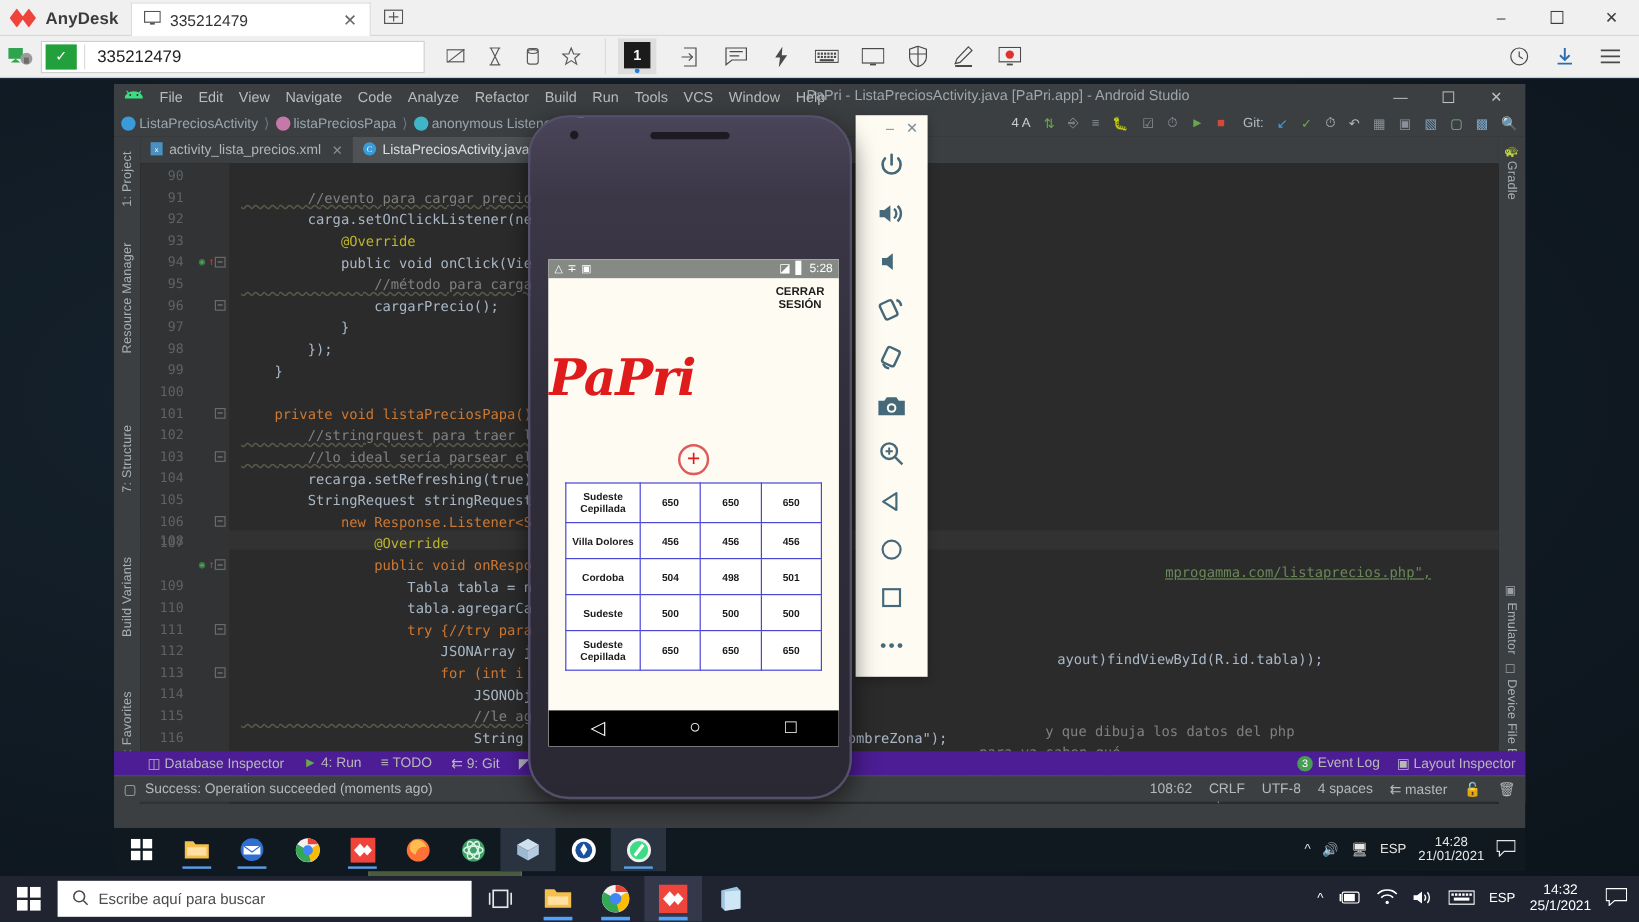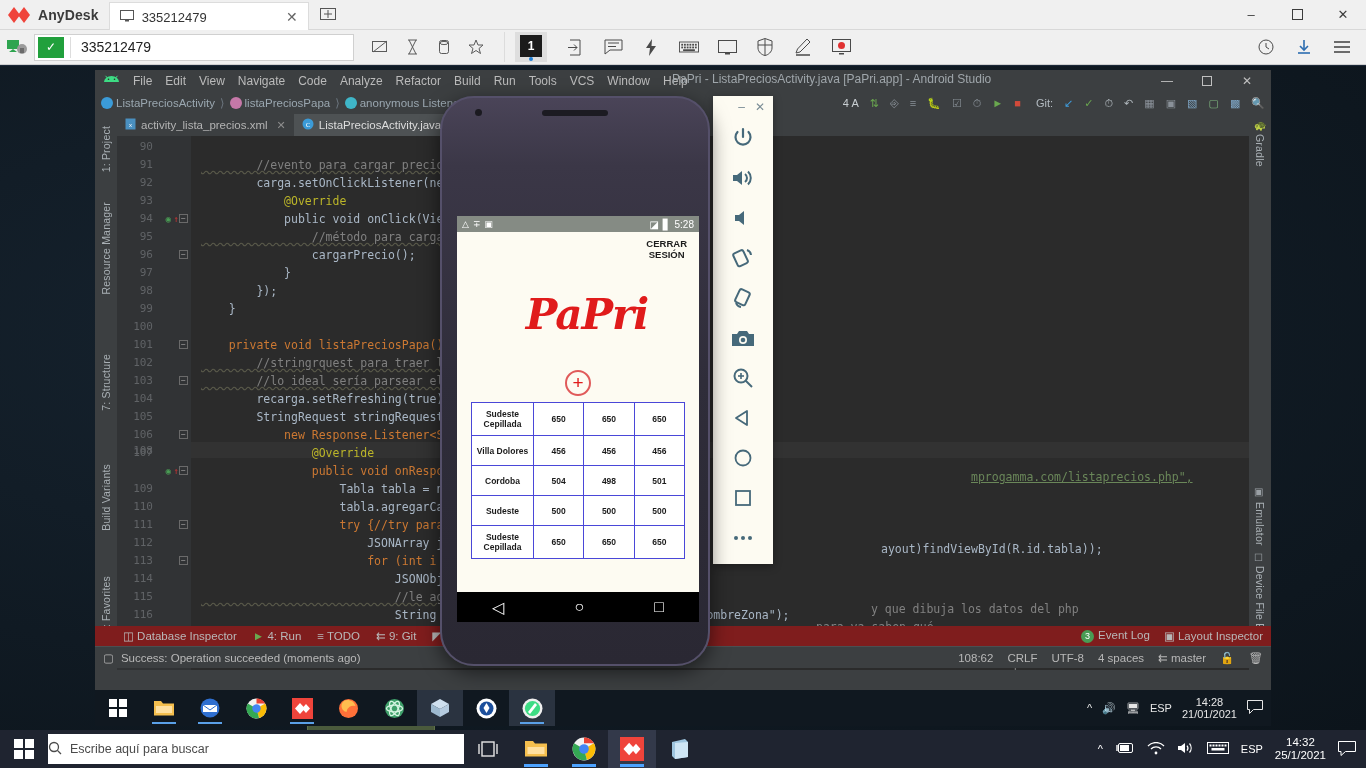--- a/index.html
+++ b/index.html
@@ -118,21 +118,21 @@
   .gmark { position:absolute; color:#499c54; font-size:9px; }
   .fold { position:absolute; left:62px; width:9px;height:9px;border:1px solid #6a6a6a; color:#9a9a9a;
     font-size:8px; line-height:7px; text-align:center; }
   .code { position:absolute; left:84px; top:0; right:0; bottom:0; white-space:pre; }
   .cl { position:absolute; left:0; color:#a9b7c6; }
   .hl-row { position:absolute; left:0; right:0; height:16px; background:#323232; } .cm { color:#808080; } .str { color:#6a8759; }
   .und { text-decoration: underline; text-decoration-color:#6a8759; }
   .wavy { text-decoration: underline; text-decoration-style: wavy; text-decoration-color:#5a5a4a;}
 
   .as-statusbar1 {
-    position:absolute; left:0; right:0; top:556px; height:20px; background:#7f1d1d;
+    position:absolute; left:0; right:0; top:556px; height:20px; background:#4c1d95;
     display:flex; align-items:center; gap:16px; padding-left:28px; font-size:11.5px; color:#b8b8b8;
   }
   .as-statusbar2 {
     position:absolute; left:0; right:0; top:576px; height:22px; background:#3c3f41;
     display:flex; align-items:center; padding-left:8px; font-size:11.5px; color:#b8b8b8;
     border-top:1px solid #4b4f51;
   }
   .sb-right { margin-left:auto; display:flex; align-items:center; gap:14px; padding-right:8px;}
   .evt-badge { width:13px;height:13px;border-radius:50%;background:#499c54;color:#fff;font-size:9px;
     display:inline-flex;align-items:center;justify-content:center; margin-right:4px;}
@@ -172,23 +172,23 @@
   .phone-screen {
     position:absolute; left:15px; top:118px; width:242px; height:406px; background:#fdfbf2; overflow:hidden;
   }
   .and-status {
     height:16px; background:#858b84; display:flex; align-items:center; color:#fff; font-size:9px; padding:0 5px;
   }
   .and-status .right { margin-left:auto; display:flex; align-items:center; gap:4px; font-size:10px;}
   .app-body { position:relative; height: 390px; background:#fdfbf2;}
   .cerrar { position:absolute; right:12px; top:6px; text-align:center; font-size:9.5px; font-weight:bold; color:#1c1c1c; line-height:11px;}
   .brand {
-    position:absolute; left:0; right:0; top:58px; text-align:center;
+    position:absolute; left:0; right:0; top:58px; text-align:left;
     font-family:"DejaVu Serif", serif; font-style:italic; font-weight:bold;
-    font-size:42px; color:#e01b1b; letter-spacing:-1px;padding-left:18px;
+    font-size:42px; color:#e01b1b; letter-spacing:-1px;
   }
   .addbtn {
     position:absolute; left:50%; top:138px; transform:translateX(-50%);
     width:26px;height:26px;border-radius:50%; border:2px solid #e05a5a; color:#e01b1b;
     display:flex; align-items:center; justify-content:center; font-size:19px; line-height:0;
   }
   .tabla { position:absolute; left:14px; top:170px; width:214px; border-collapse:collapse; }
   .tabla td { border:1px solid #4a47d8; font-size:8.5px; font-weight:bold; color:#1a1a1a;
     text-align:center; padding:6px 2px; height:30px; background:#fff;}
   .tabla td.zona-col { width:62px; }
@@ -207,22 +207,22 @@
     color:#7a8c95; font-size:12px;}
   .emu-btn { height:40px; display:flex; align-items:center; justify-content:center; color:#4d6b7a; }
 
   
   .ltaskbar {
     position:absolute; left:0; top:730px; width:1366px; height:38px; background:#1f2430;
     display:flex; align-items:center;
   }
   .lstart { width:48px; height:38px; display:flex; align-items:center; justify-content:center; }
   .lsearch {
-    width:416px; height:30px; background:#ffffff; display:flex; align-items:center; gap:8px;
-    color:#4b4b4b; font-size:12.5px;
+    width:345px; height:30px; background:#ffffff; display:flex; align-items:center; gap:8px;
+    padding-left:12px; color:#4b4b4b; font-size:12.5px;
   }
   .ltb-item { width:48px; height:38px; display:flex; align-items:center; justify-content:center; position:relative;}
   .ltb-item.active { background:#33394a; }
   .ltb-underline { position:absolute; bottom:1px; left:12px; width:24px; height:3px; background:#4da3ff; }
   .ltb-right { margin-left:auto; display:flex; align-items:center; gap:12px; color:#fff; font-size:11px; padding-right:10px;}
   .lclock { text-align:center; line-height:13px; font-size:11.5px; }
 </style>
 </head>
 <body>
 

